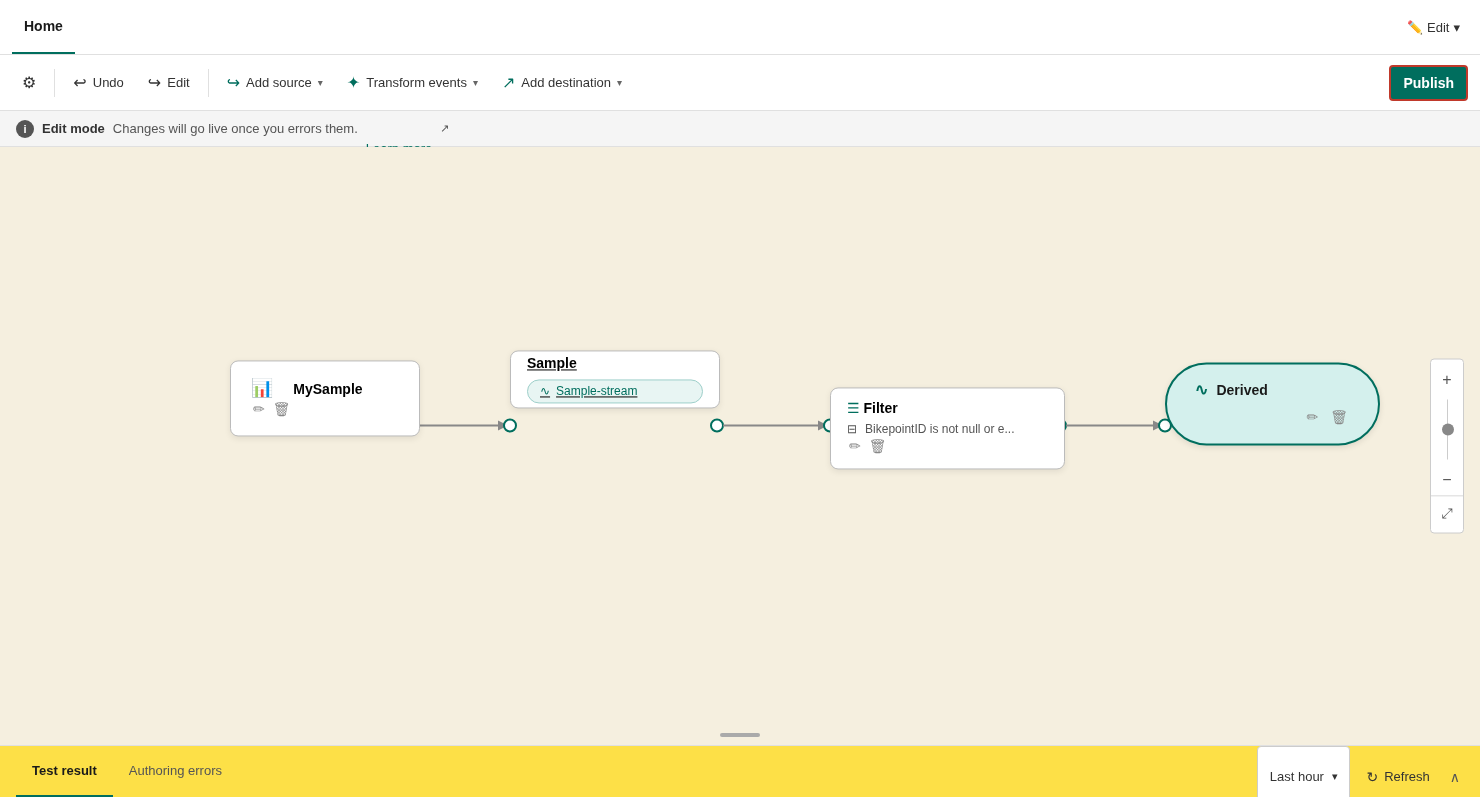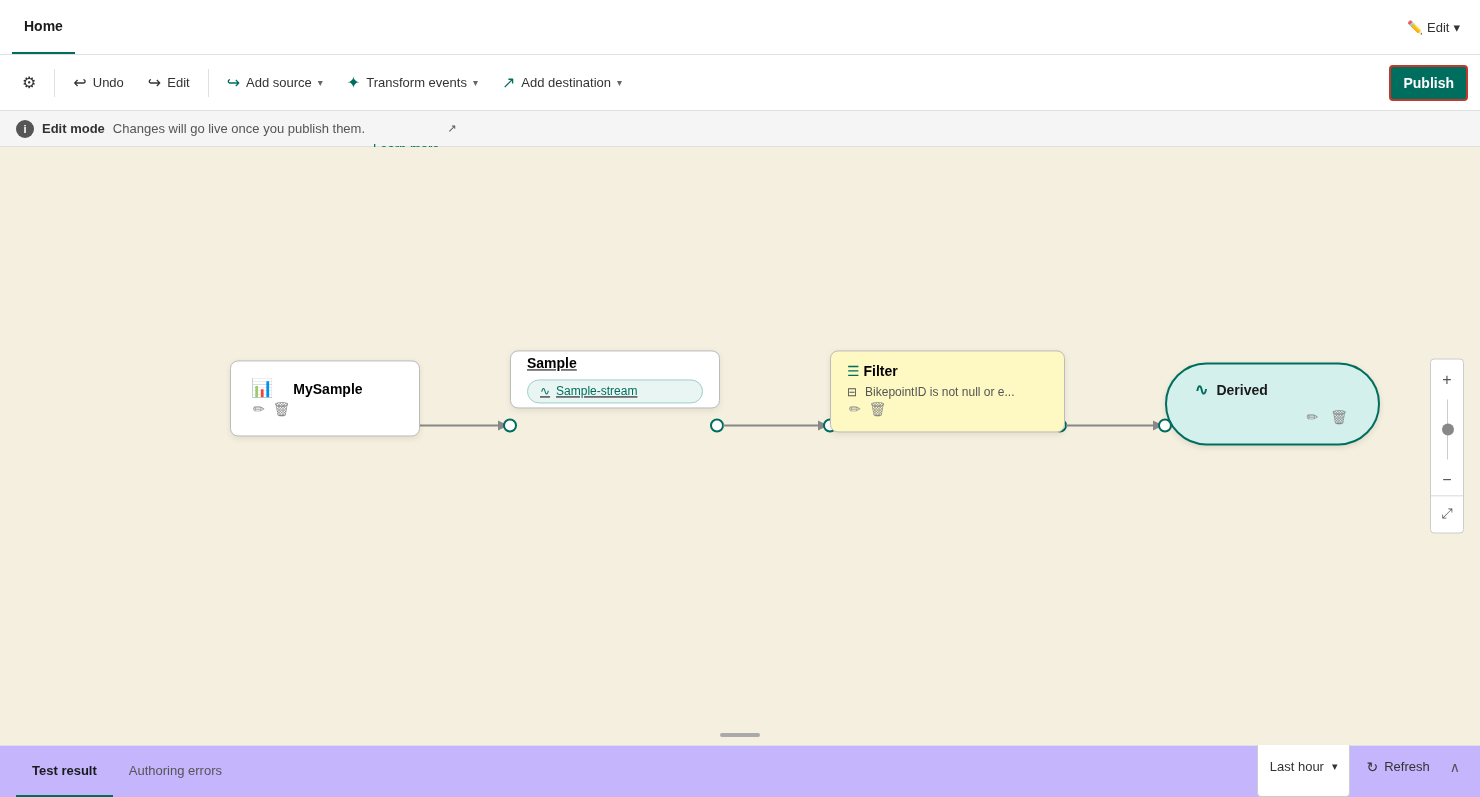--- a/index.html
+++ b/index.html
@@ -173,27 +173,28 @@
       font-size: 12px;
       color: #006e5e;
       display: flex;
       align-items: center;
       gap: 6px;
       margin-top: 8px;
     }
 
     
     .filter-node {
-      background: #fef9c3;
+      background: #ffffff;
       border: 1px solid #bbb;
       border-radius: 8px;
       padding: 12px 16px;
       min-width: 220px;
       position: relative;
       box-shadow: 0 2px 6px rgba(0,0,0,0.08);
+      margin-top: 37px;
     }
     .filter-condition {
       display: flex;
       align-items: center;
       gap: 8px;
       font-size: 12px;
       color: #555;
       margin-top: 6px;
     }
 
@@ -218,24 +219,24 @@
     .derived-node .node-actions {
       display: flex;
       gap: 8px;
       justify-content: flex-end;
       margin-top: 8px;
     }
 
     
     .bottom-bar {
       height: 52px;
-      background: #c4b5fd;
+      background: #fde047;
       border-top: 1px solid #e0e0e0;
       display: flex;
-      align-items: flex-end;
+      align-items: flex-start;
       padding: 0 16px;
     }
     .bottom-tabs {
       display: flex;
       align-items: stretch;
       gap: 0;
       height: 100%;
     }
     .bottom-tab {
       padding: 0 16px;
@@ -342,21 +343,21 @@
     <span class="icon icon-green">↗</span>
     <span>Add destination</span>
     <span class="chevron">▾</span>
   </button>
   <button class="publish-btn">Publish</button>
 </div>
 
 <div class="info-bar">
   <div class="info-icon">i</div>
   <span style="font-weight:600;color:#333;">Edit mode</span>
-  <span>Changes will go live once you publish them.</span>
+  <span>Changes will go live once you errors them.</span>
   <a href="#">Learn more</a>
   <span style="font-size:11px;">↗</span>
 </div>
 
 <div class="canvas">
 
   <div style="position:absolute; top:50%; left:50%; transform:translate(-50%,-52%);">
     <svg width="1100" height="200" style="overflow:visible;">
 
       <circle cx="203" cy="85" r="6" fill="white" stroke="#006e5e" stroke-width="2"></circle>

